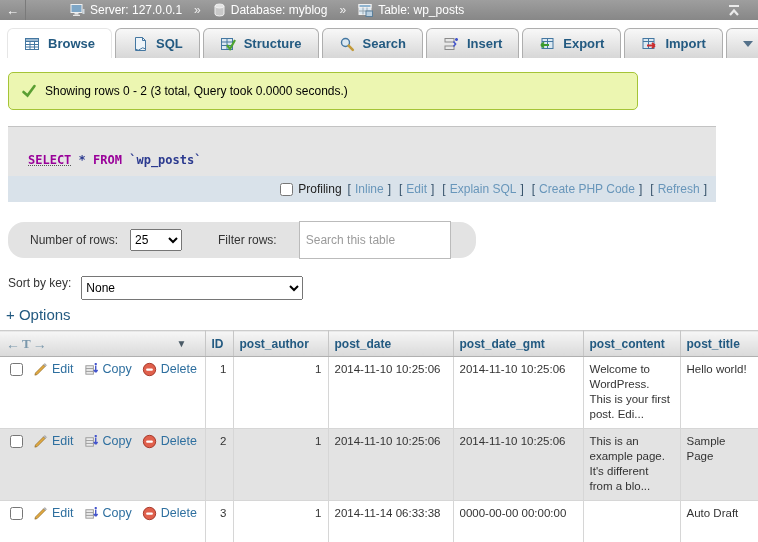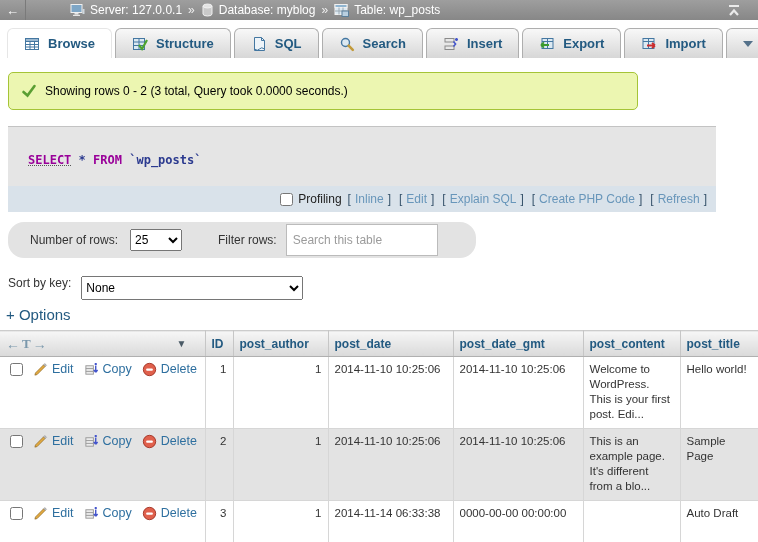--- a/index.html
+++ b/index.html
@@ -5,21 +5,21 @@
   * { box-sizing: border-box; margin: 0; padding: 0; }
   body { font-family: "Liberation Sans", sans-serif; background: #fff; }
   .page { position: relative; width: 758px; height: 542px; overflow: hidden; background: #fff; }
 
   
   .crumb-bar { position: absolute; top: 0; left: 0; width: 758px; height: 20px;
     background: linear-gradient(#9e9e9e, #878787); color: #fff; font-size: 12px;
     display: flex; align-items: center; }
   .back-btn { width: 26px; height: 20px; display: flex; align-items: center; justify-content: center;
     border-right: 1px solid #7a7a7a; font-size: 13px; cursor: pointer; }
-  .crumb-items { display: flex; align-items: center; gap: 6px; margin-left: 44px; }
+  .crumb-items { display: flex; align-items: center; gap: 12px; margin-left: 44px; }
   .crumb-seg { display: flex; align-items: center; gap: 5px; cursor: pointer; }
   .crumb-sep { color: #efefef; }
   .collapse-btn { margin-left: auto; margin-right: 16px; cursor: pointer; display: flex; }
 
   
   .tabbar { position: absolute; top: 20px; left: 0; width: 758px; height: 38px; background: #fff;
     display: flex; align-items: flex-end; padding-left: 7px; gap: 3px; border-radius: 19px; }
   .tab { height: 30px; display: flex; align-items: center; gap: 8px; padding: 0 16px;
     background: linear-gradient(#f8f8f8, #d7d7d7); border: 1px solid #aeaeae; border-bottom: none;
     border-radius: 6px 6px 0 0; color: #235a81; font-weight: bold; font-size: 13px; cursor: pointer; }
@@ -32,35 +32,35 @@
     display: flex; align-items: center; gap: 8px; padding-left: 12px; font-size: 12px; color: #000; }
 
   
   .sql-box { position: absolute; top: 126px; left: 8px; width: 708px; height: 62px;
     background: #e5e5e5; border-top: 1px solid #c3c3c3; }
   .sql-text { padding: 26px 0 0 20px; font-family: "DejaVu Sans Mono", monospace; font-size: 12px; }
   .kw { color: #990099; font-weight: bold; }
   .kw.doclink { text-decoration: underline dotted #555; cursor: pointer; }
   .ident { color: #2b3a8f; font-weight: bold; }
 
-  .prof-bar { position: absolute; top: 186px; left: 8px; width: 708px; height: 26px;
+  .prof-bar { position: absolute; top: 176px; left: 8px; width: 708px; height: 26px;
     background: #d9e2ea; display: flex; align-items: center; justify-content: flex-end;
     font-size: 12px; color: #222; padding-right: 5px; }
   .prof-bar input { margin-right: 5px; }
   .prof-link { color: #6896ba; cursor: pointer; text-decoration: none; }
   .brk { color: #37536b; margin: 0 4px; }
   .prof-label { margin-right: 2px; }
 
   
   .controls { position: absolute; top: 222px; left: 8px; width: 468px; height: 36px;
     background: #e3e3e3; border-radius: 16px; display: flex; align-items: center; font-size: 12px; color: #333; }
   .controls .lbl1 { margin-left: 22px; }
   .controls select { margin-left: 12px; width: 52px; height: 22px; font-size: 12px; }
   .controls .lbl2 { margin-left: 36px; }
-  .controls input { margin-left: 9px; width: 152px; height: 32px; font-size: 12px;
+  .controls input { margin-left: 22px; width: 152px; height: 38px; font-size: 12px;
     border: 1px solid #bbb; padding: 8px 6px; color: #333; }
   .controls input::placeholder { color: #9b9b9b; }
 
   .sort-row { position: absolute; top: 276px; left: 8px; display: flex; align-items: flex-start; font-size: 12px; color: #333; }
   .sort-row select { margin-left: 10px; width: 222px; height: 24px; font-size: 12px; }
 
   .options-link { position: absolute; top: 306px; left: 6px; font-size: 15px; color: #235a81; cursor: pointer; }
 
   
   .grid { position: absolute; top: 330px; left: 0; width: 758px; border-collapse: collapse;
@@ -149,38 +149,38 @@
             <line x1="10.5" y1="5.5" x2="10.5" y2="13.5" stroke="#4477a1"></line>
             <line x1="1.5" y1="8.5" x2="14.5" y2="8.5" stroke="#4477a1"></line>
             <line x1="1.5" y1="11" x2="14.5" y2="11" stroke="#4477a1"></line>
           </svg>
       </span>
       <span>Browse</span>
     </div>
     <div class="tab">
       <span class="ticon">
         <svg width="16" height="16" viewBox="0 0 16 16">
+            <path d="M3.5 1.5 h7 l3 3 v10 h-10 z" fill="#eef4f9" stroke="#4477a1"></path>
+            <path d="M10.5 1.5 v3 h3" fill="none" stroke="#4477a1"></path>
+            <path d="M3.5 13 q3 2.5 5 0 t5 0" fill="none" stroke="#4477a1"></path>
+          </svg>
+      </span>
+      <span>SQL</span>
+    </div>
+    <div class="tab">
+      <span class="ticon">
+        <svg width="16" height="16" viewBox="0 0 16 16">
             <rect x="1.5" y="2.5" width="11" height="11" fill="#dce9f2" stroke="#4477a1"></rect>
             <line x1="1.5" y1="6" x2="12.5" y2="6" stroke="#4477a1"></line>
             <line x1="1.5" y1="9.5" x2="12.5" y2="9.5" stroke="#4477a1"></line>
             <line x1="7" y1="2.5" x2="7" y2="13.5" stroke="#4477a1"></line>
             <path d="M7 9 L10 13 L15 4" fill="none" stroke="#4da32f" stroke-width="2.2"></path>
           </svg>
       </span>
       <span>Structure</span>
-    </div>
-    <div class="tab">
-      <span class="ticon">
-        <svg width="16" height="16" viewBox="0 0 16 16">
-            <path d="M3.5 1.5 h7 l3 3 v10 h-10 z" fill="#eef4f9" stroke="#4477a1"></path>
-            <path d="M10.5 1.5 v3 h3" fill="none" stroke="#4477a1"></path>
-            <path d="M3.5 13 q3 2.5 5 0 t5 0" fill="none" stroke="#4477a1"></path>
-          </svg>
-      </span>
-      <span>SQL</span>
     </div>
     <div class="tab">
       <span class="ticon">
         <svg width="16" height="16" viewBox="0 0 16 16">
             <circle cx="6.5" cy="6.5" r="4" fill="#dce9f2" stroke="#4477a1" stroke-width="1.4"></circle>
             <line x1="9.6" y1="9.6" x2="13.8" y2="13.8" stroke="#c29a3a" stroke-width="2.6" stroke-linecap="round"></line>
           </svg>
       </span>
       <span>Search</span>
     </div>

